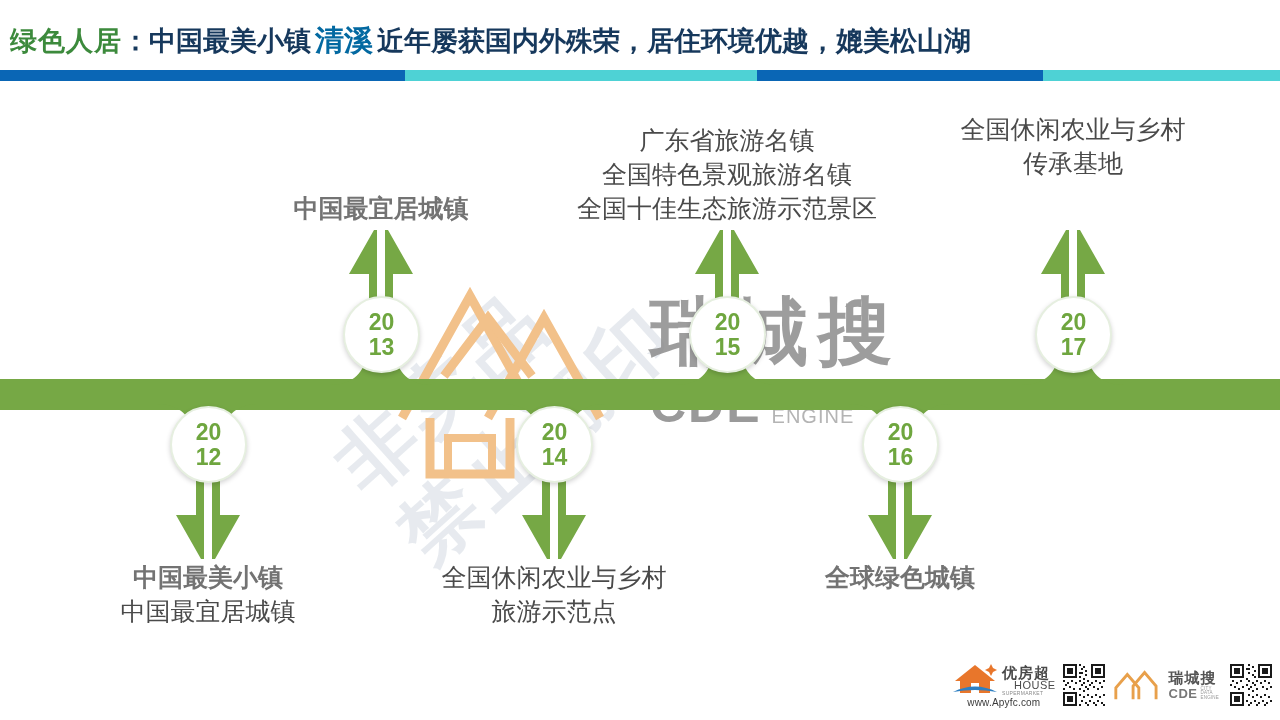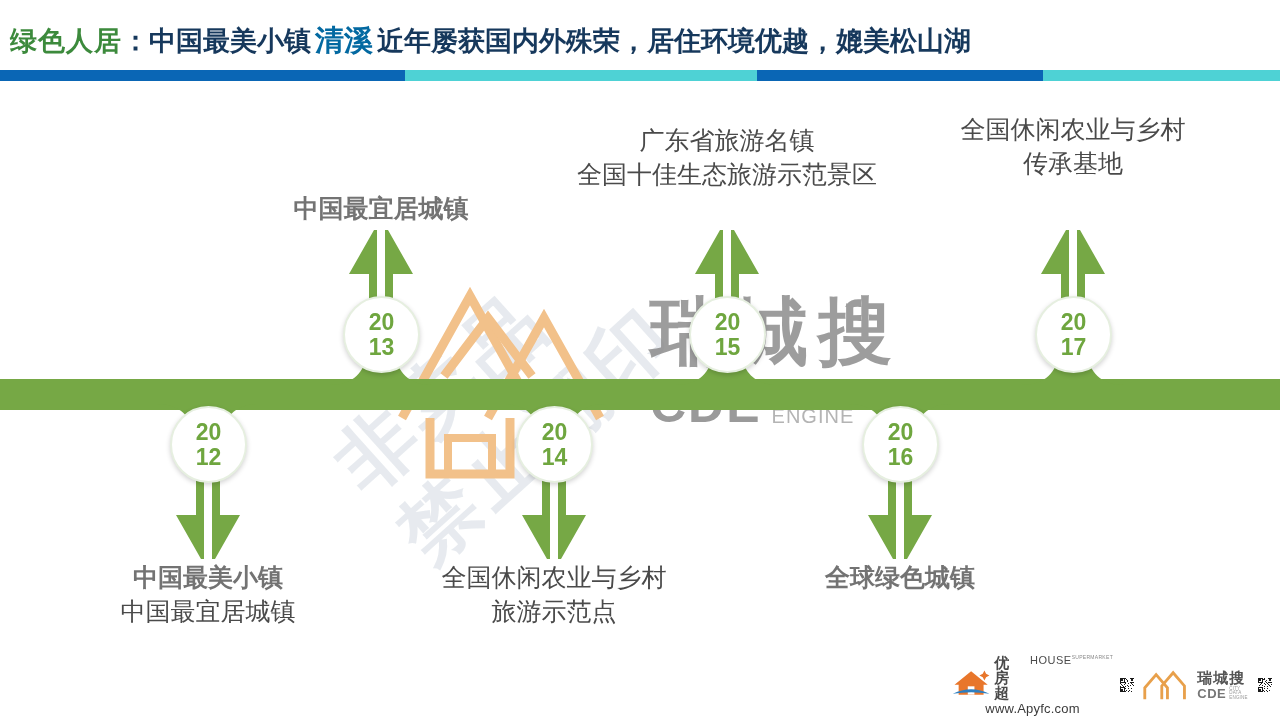--- a/index.html
+++ b/index.html
@@ -64,25 +64,25 @@
   
   .label{position:absolute;text-align:center;line-height:34px;}
   .lab-green{color:#737373;font-weight:bold;font-size:25px;}
   .lab-gray{color:#4a4a4a;font-size:25px;}
 
   
   #footer{position:absolute;left:952px;top:655px;width:320px;height:60px;
           display:flex;align-items:center;gap:7px;}
   .logo-blk{display:flex;align-items:center;gap:5px;}
   .hs-mark{display:flex;flex-direction:column;align-items:center;}
-  .hs-txt{display:flex;flex-direction:row;line-height:1;}
+  .hs-txt{display:flex;flex-direction:column;line-height:1;}
   .hs-cn{font-size:15px;font-weight:bold;color:#4a4a4a;letter-spacing:1px;}
   .hs-en{font-size:11px;font-weight:normal;color:#4a4a4a;letter-spacing:.5px;margin-left:12px;}
   .hs-en2{font-size:5px;color:#8a8a8a;letter-spacing:.3px;}
-  .hs-url{font-size:13px;color:#3a3a3a;margin-top:1px;letter-spacing:.2px;}
+  .hs-url{font-size:10px;color:#3a3a3a;margin-top:1px;letter-spacing:.2px;}
   .rc-cn{font-size:15px;font-weight:bold;color:#555;letter-spacing:1px;}
   .rc-cde{font-size:13px;font-weight:bold;color:#777;letter-spacing:.5px;}
   .rc-en{font-size:4.5px;color:#9a9a9a;letter-spacing:.2px;}
   .qr{width:44px;height:44px;}
 </style>
 </head>
 <body>
 
 <div id="header">
   <div id="header-title">
@@ -176,20 +176,21 @@
         <path d="M40,140 L40,62 L20,62 L45,18 L48,18 L48,140 Z"></path>
         <path d="M64,140 L64,62 L84,62 L59,18 L56,18 L56,140 Z"></path>
       </g>
     </svg>
     <div class="circle" style="left: 689px; top: 296px;">
       <span class="yr">20</span>
       <span class="yr">15</span>
     </div>
     <div class="label" style="left: 532px; width: 390px; top: 123px;">
       <div class="lab-gray">广东省旅游名镇</div>
+      <div class="lab-gray">全国特色景观旅游名镇</div>
       <div class="lab-gray">全国十佳生态旅游示范景区</div>
     </div>
     <svg width="104" height="175" viewBox="0 0 104 175" class="arrow" style="left: 848px; top: 402px; transform: scaleY(-1);">
       <g fill="#76A845">
         <path d="M0,173 C26,173 34,160 40,140 L64,140 C70,160 78,173 104,173 Z"></path>
         <path d="M40,140 L40,62 L20,62 L45,18 L48,18 L48,140 Z"></path>
         <path d="M64,140 L64,62 L84,62 L59,18 L56,18 L56,140 Z"></path>
       </g>
     </svg>
     <div class="circle" style="left: 862px; top: 406px;">

